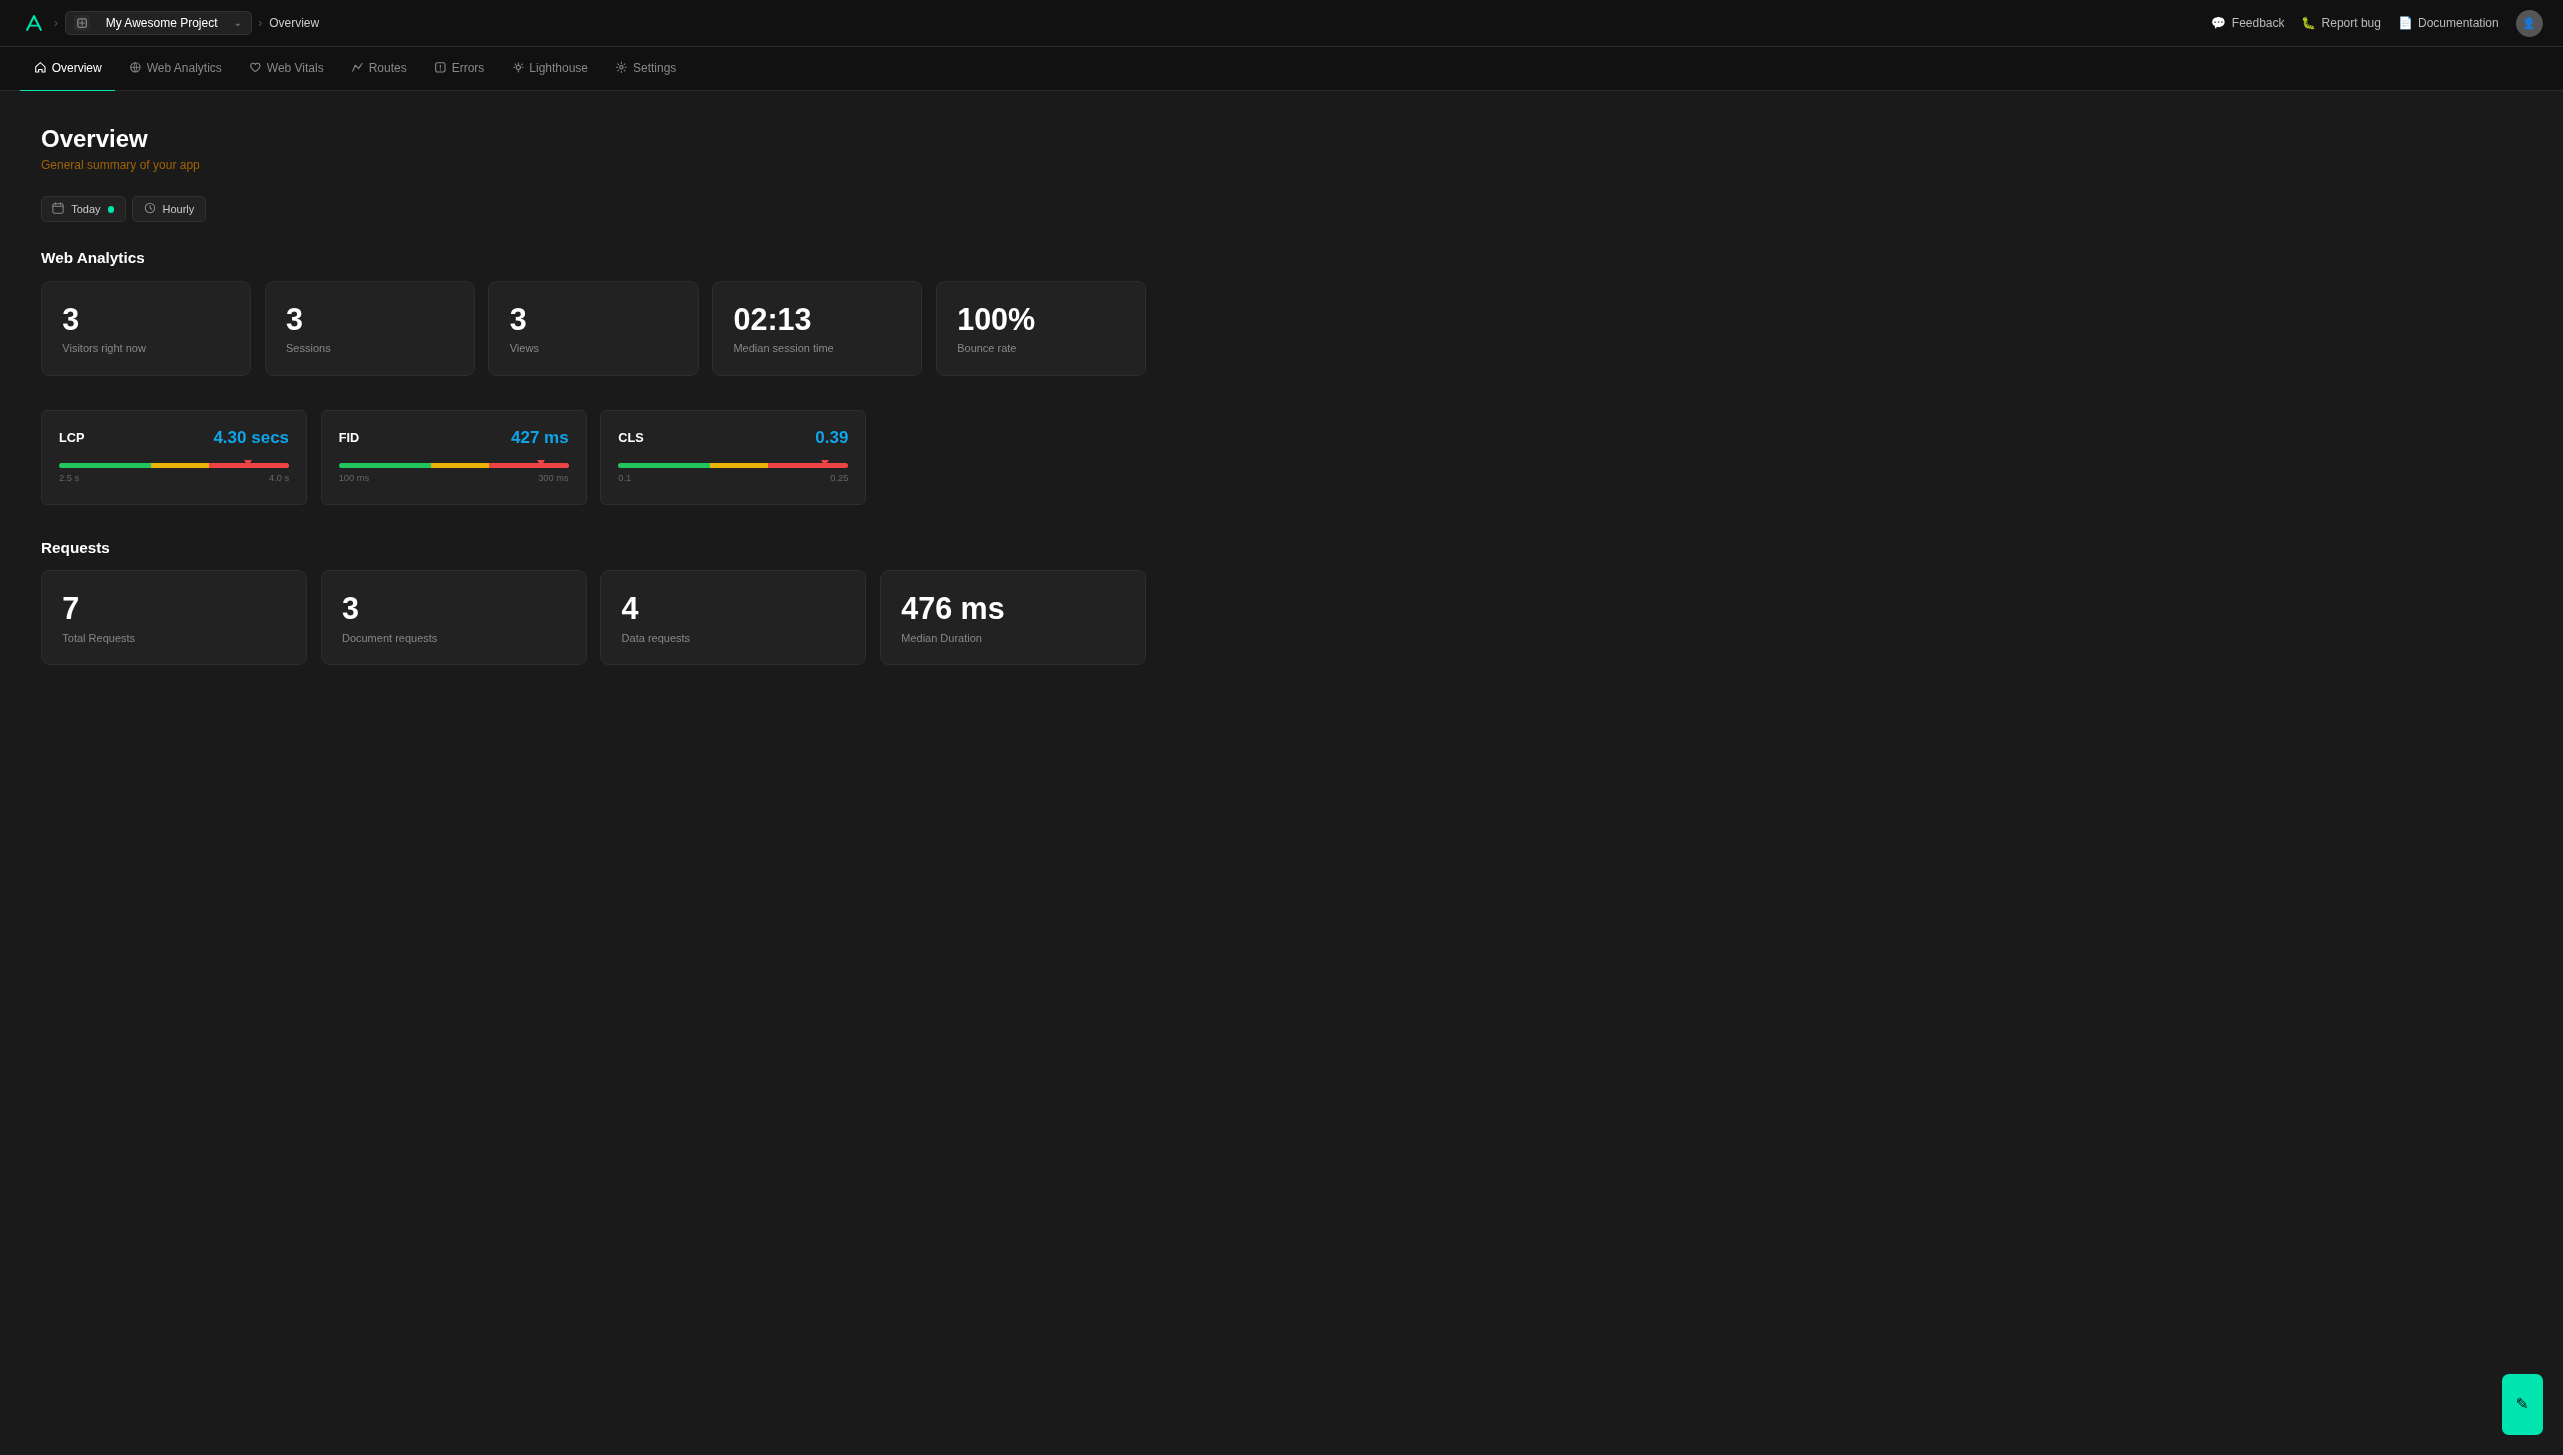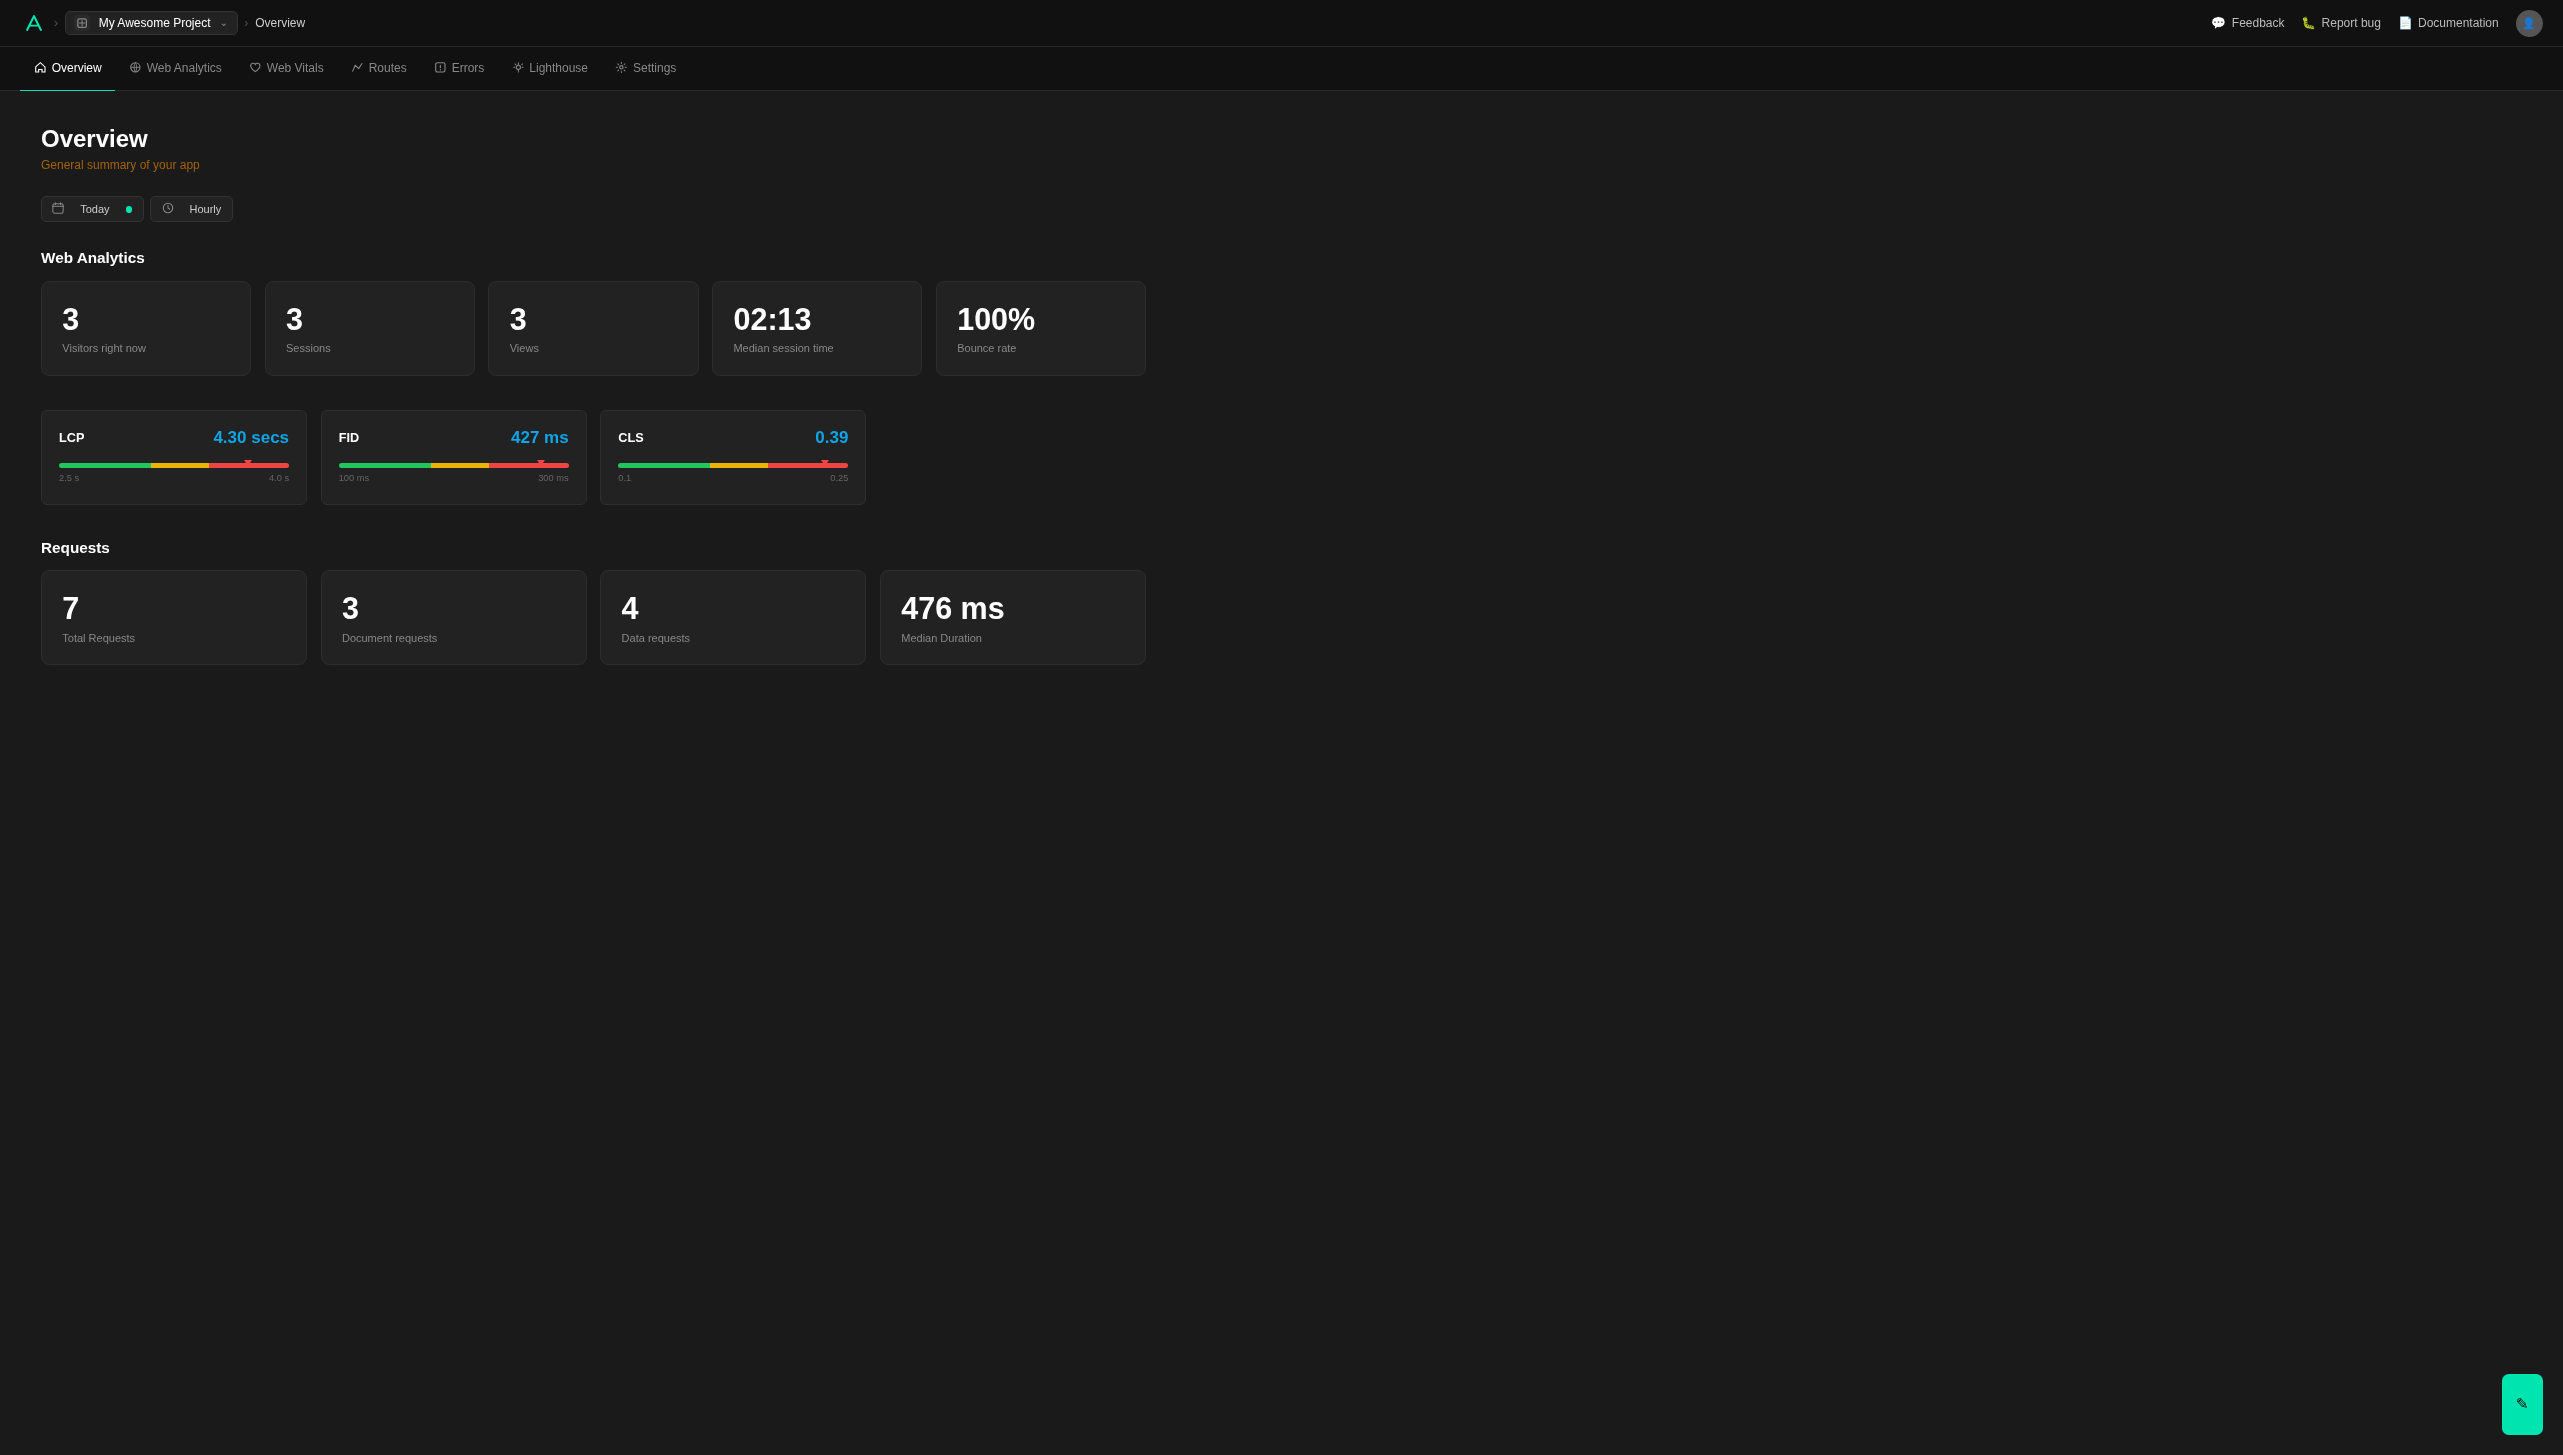--- a/index.html
+++ b/index.html
@@ -33,21 +33,21 @@
       justify-content: center;
     }
     .logo-icon svg { width: 24px; height: 24px; }
     .nav-chevron {
       color: #555;
       font-size: 12px;
     }
     .project-badge {
       display: flex;
       align-items: center;
-      gap: 9px;
+      gap: 16px;
       background: #222;
       border: 0.8px solid #333;
       border-radius: 5.1px;
       padding: 3.4px 8.5px;
       cursor: pointer;
     }
     .project-badge-icon {
       width: 15.3px;
       height: 15.3px;
       background: #2a2a2a;
@@ -138,21 +138,21 @@
     
     .filter-bar {
       display: flex;
       align-items: center;
       gap: 6.8px;
       margin-bottom: 27px;
     }
     .filter-btn {
       display: flex;
       align-items: center;
-      gap: 16px;
+      gap: 7px;
       background: #222;
       border: 0.8px solid #333;
       border-radius: 5.1px;
       padding: 5.1px 10.2px;
       font-size: 11px;
       color: #ccc;
       cursor: pointer;
     }
     .filter-dot {
       width: 6.8px;

